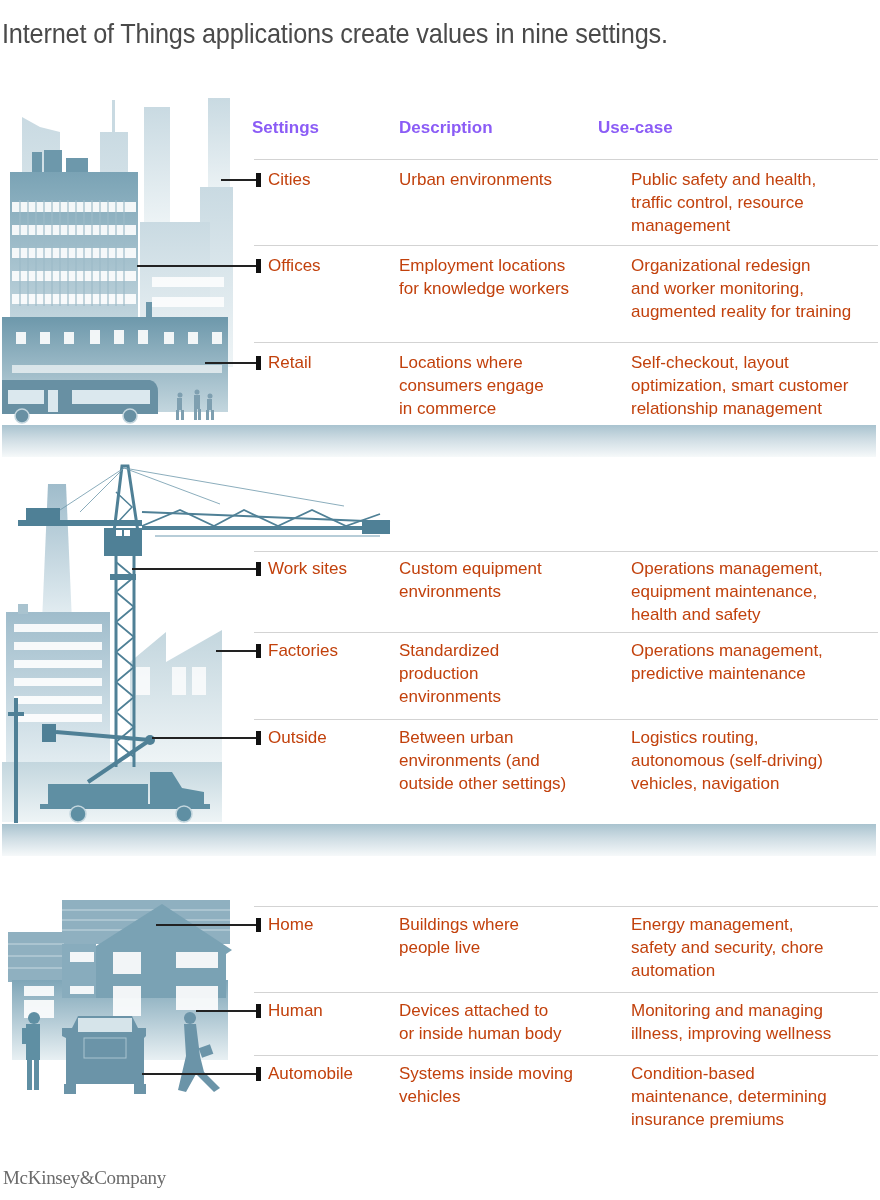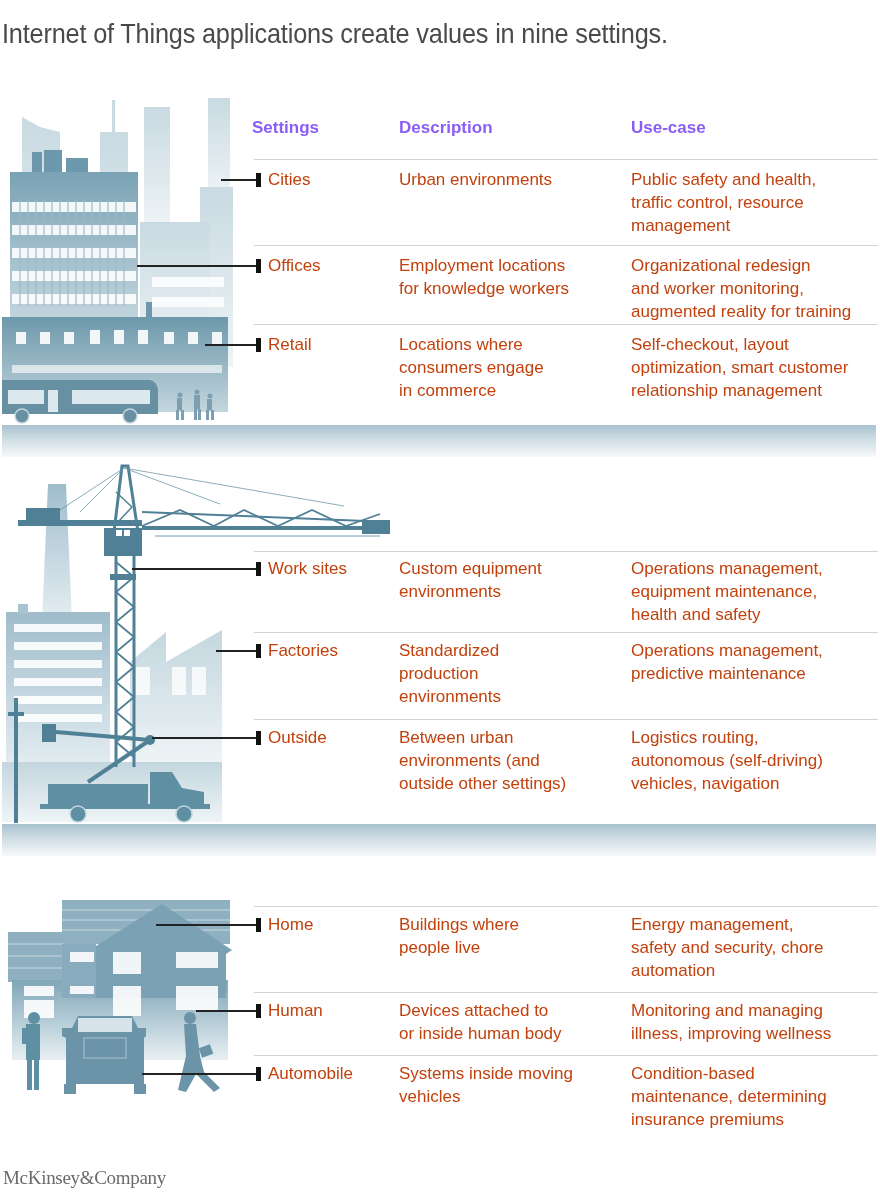--- a/index.html
+++ b/index.html
@@ -277,21 +277,21 @@
       <circle cx="190" cy="130" r="6"></circle>
       <polygon points="184,136 196,136 200,168 204,184 220,200 214,204 196,186 186,204 178,202 186,168"></polygon>
       <rect x="200" y="158" width="12" height="10" transform="rotate(-20 206 163)"></rect>
     </g>
   </svg>
 </div>
 
 <div class="header-row">
   <span class="hdr" style="left:252px;">Settings</span>
   <span class="hdr" style="left:399px;">Description</span>
-  <span class="hdr" style="left:631px;">Use-case</span>
+  <span class="hdr" style="left:598px;">Use-case</span>
 </div>
 
 <div class="row" style="top:159px; height:86px;">
   <div class="sep"></div>
   <div class="connector" style="left:221px; width:36px; top:20px;"></div>
   <div class="marker" style="left:256px; top:14px;"></div>
   <div class="cell c-setting" style="top:9px;">Cities</div>
   <div class="cell c-desc" style="top:9px;">Urban environments</div>
   <div class="cell c-use" style="top:9px;">Public safety and health,
 traffic control, resource
@@ -303,21 +303,21 @@
   <div class="connector" style="left:137px; width:120px; top:20px;"></div>
   <div class="marker" style="left:256px; top:14px;"></div>
   <div class="cell c-setting" style="top:9px;">Offices</div>
   <div class="cell c-desc" style="top:9px;">Employment locations
 for knowledge workers</div>
   <div class="cell c-use" style="top:9px;">Organizational redesign
 and worker monitoring,
 augmented reality for training</div>
 </div>
 
-<div class="row" style="top:324px; height:90px;">
+<div class="row" style="top:342px; height:90px;">
   <div class="sep"></div>
   <div class="connector" style="left:205px; width:52px; top:20px;"></div>
   <div class="marker" style="left:256px; top:14px;"></div>
   <div class="cell c-setting" style="top:9px;">Retail</div>
   <div class="cell c-desc" style="top:9px;">Locations where
 consumers engage
 in commerce</div>
   <div class="cell c-use" style="top:9px;">Self-checkout, layout
 optimization, smart customer
 relationship management</div>

